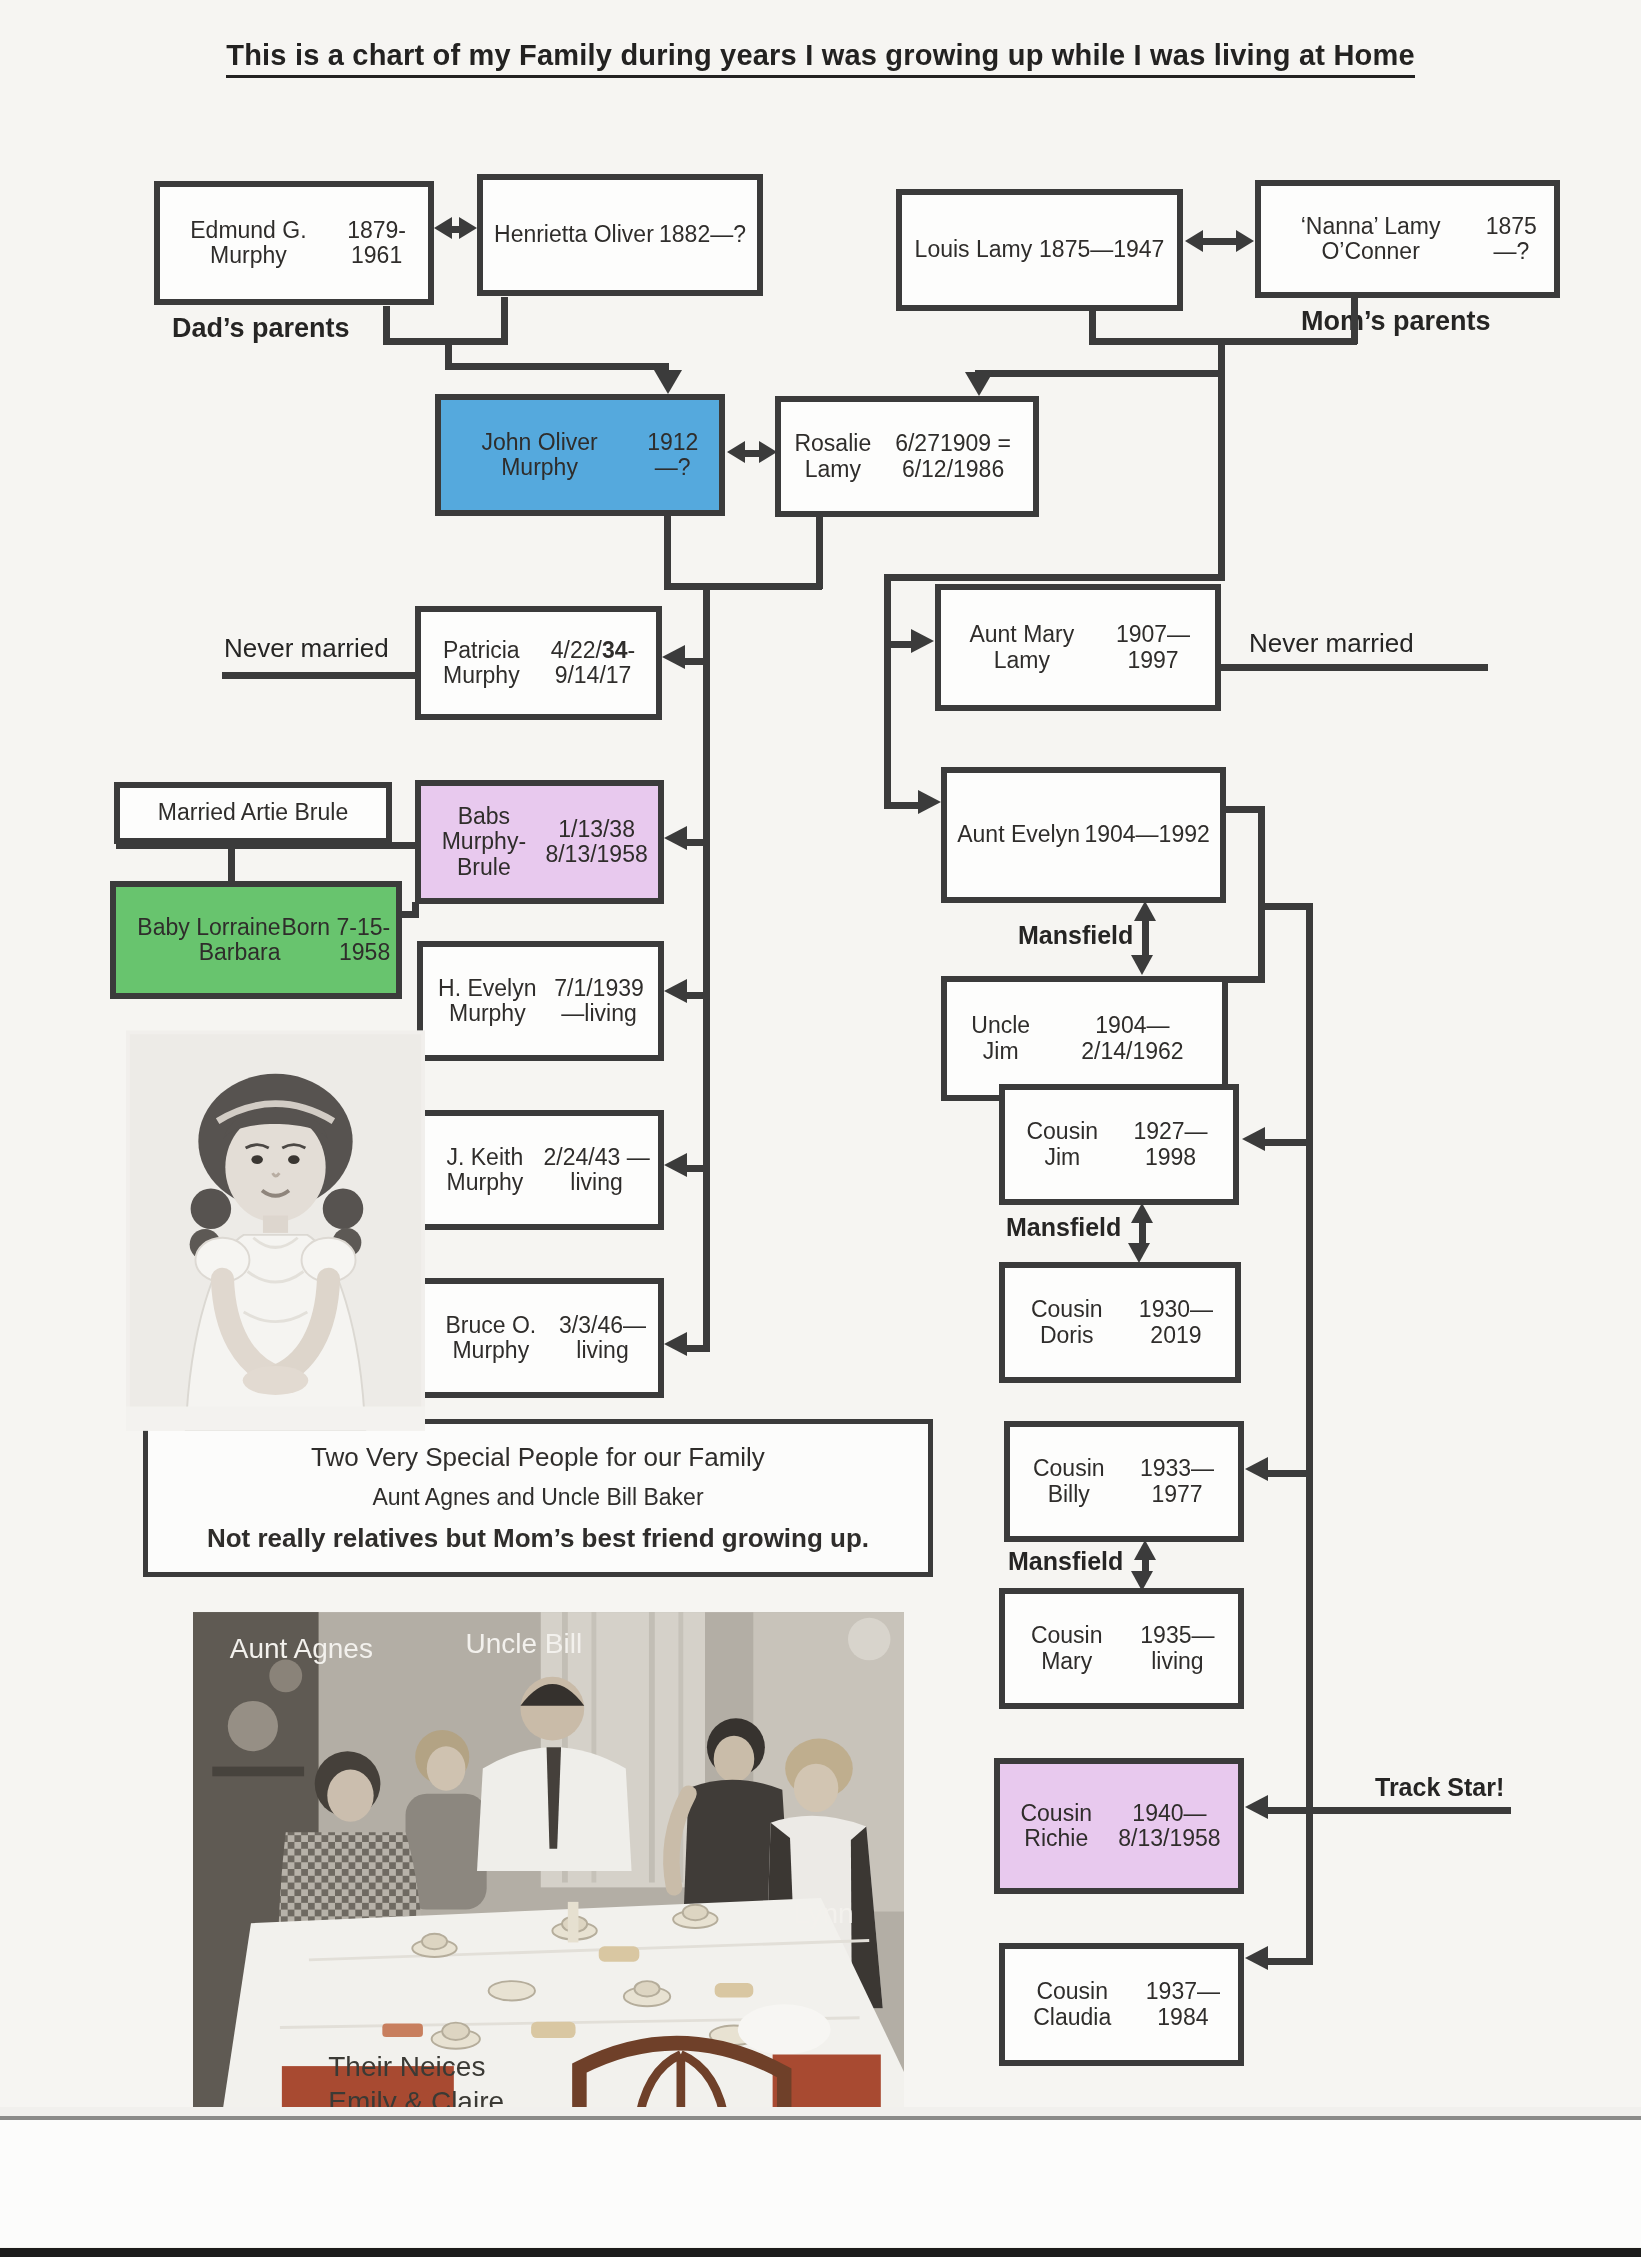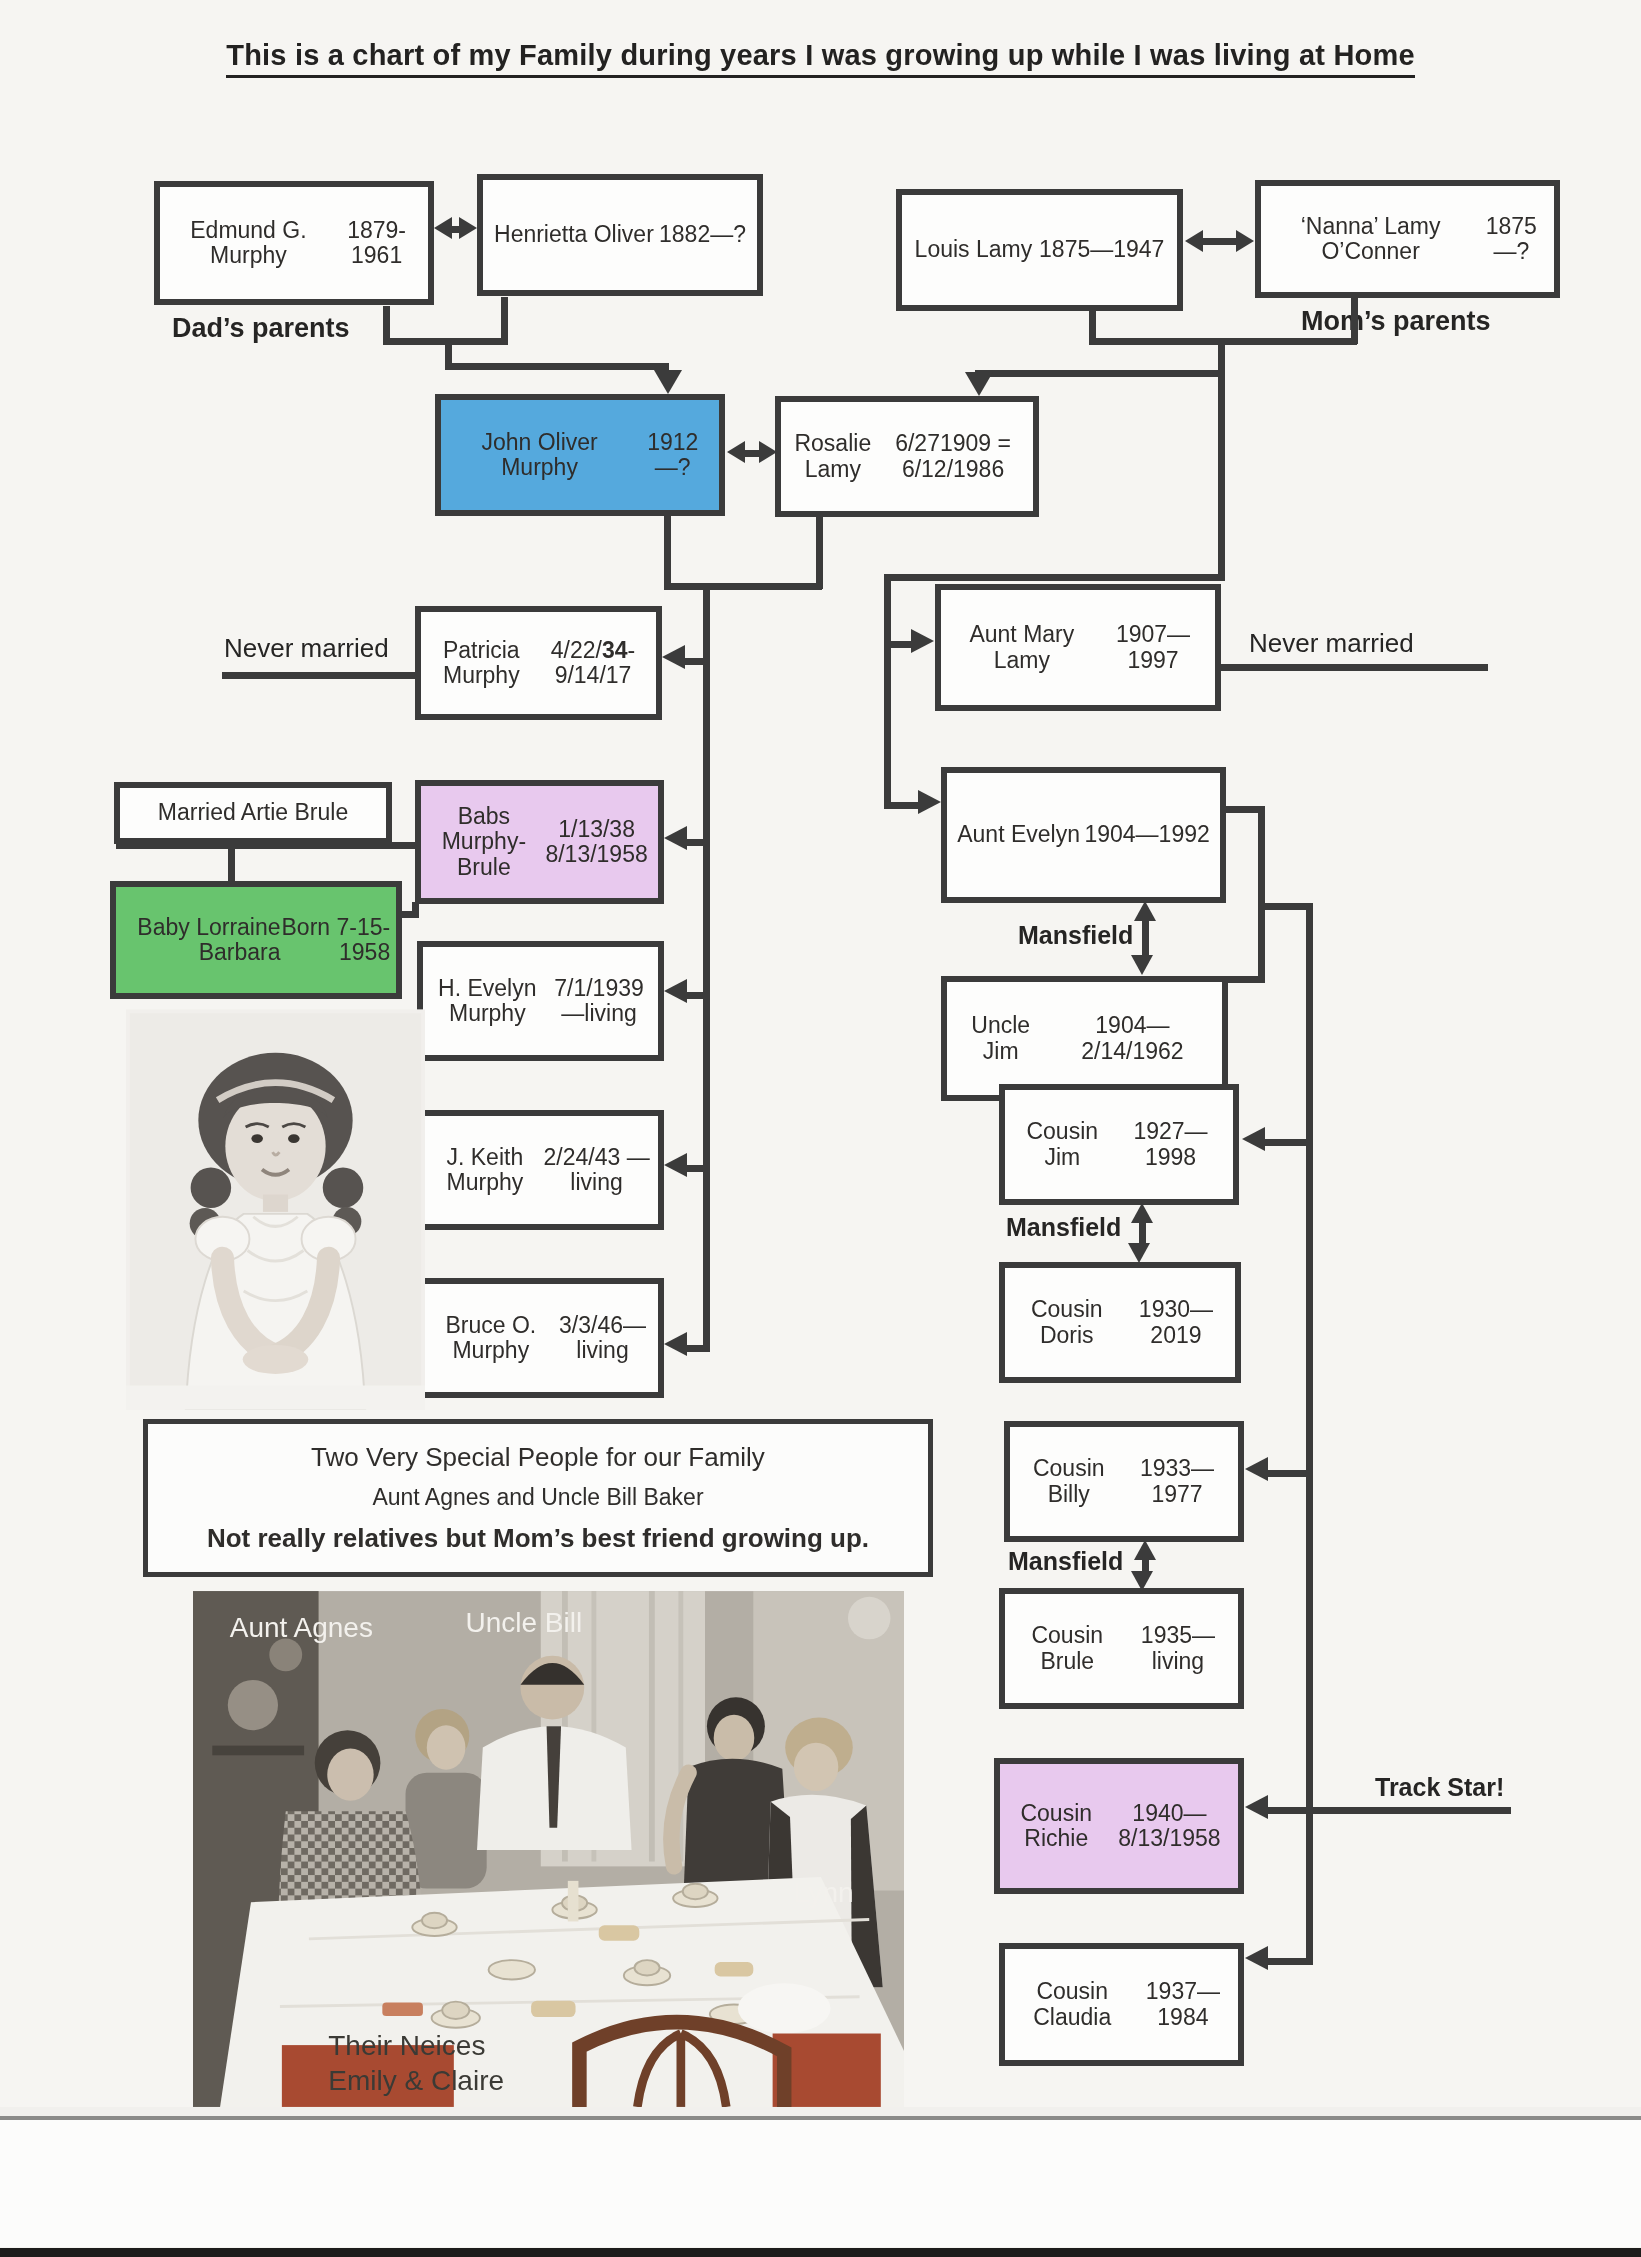--- a/index.html
+++ b/index.html
@@ -40,21 +40,21 @@
   .arr-right{border-top:11.6px solid transparent;border-bottom:11.6px solid transparent;border-left:18.3px solid var(--line);}
   .arr-up{border-left:11.6px solid transparent;border-right:11.6px solid transparent;border-bottom:20px solid var(--line);}
   .arr-down{border-left:14.5px solid transparent;border-right:14.5px solid transparent;border-top:24px solid var(--line);}
   .specialbox{
     position:absolute;box-sizing:border-box;border:5.8px solid var(--line);background:#fcfcfb;
     display:flex;flex-direction:column;justify-content:space-evenly;align-items:center;text-align:center;padding:5.8px;
   }
   .specialbox .s1{font-size:26px;}
   .specialbox .s2{font-size:23px;}
   .specialbox .s3{font-size:26px;font-weight:bold;}
-  .photo{position:absolute;}
+  .photo{position:absolute;margin-top:21px;}
   .band{position:absolute;left:0;width:1641px;}
 </style>
 </head>
 <body>
 
 <div id="canvas">
 
   <div class="title">
     <span>This is a chart of my Family during years I was growing up while I was living at Home</span>
   </div>
@@ -222,21 +222,21 @@
   </div>
   <div class="ln" style="left:1268px;top:1470px;width:39px;height:6.8px"></div>
   <div class="arr arr-left" style="left:1245px;top:1457px"></div>
 
   <div class="lbl" style="left:1008px;top:1547px;font-size:25px">Mansfield</div>
   <div class="ln" style="left:1142px;top:1554px;width:6.8px;height:23px"></div>
   <div class="arr arr-up" style="left:1134px;top:1540px"></div>
   <div class="arr arr-down" style="left:1131px;top:1571px;border-left-width:11.6px;border-right-width:11.6px;border-top-width:20px"></div>
 
   <div class="pbox" style="left:999px;top:1588px;width:245px;height:121px">
-    <div class="pname">Cousin Brule</div>
+    <div class="pname">Cousin Mary</div>
     <div class="pdates">1935—living</div>
   </div>
 
   <div class="pbox pink" style="left:994px;top:1758px;width:250px;height:136px">
     <div class="pname">Cousin Richie</div>
     <div class="pdates">1940—8/13/1958</div>
   </div>
   <div class="ln" style="left:1268px;top:1807px;width:39px;height:6.8px"></div>
   <div class="arr arr-left" style="left:1245px;top:1795px"></div>
   <div class="lbl" style="left:1375px;top:1773px;font-size:25px">Track Star!</div>

